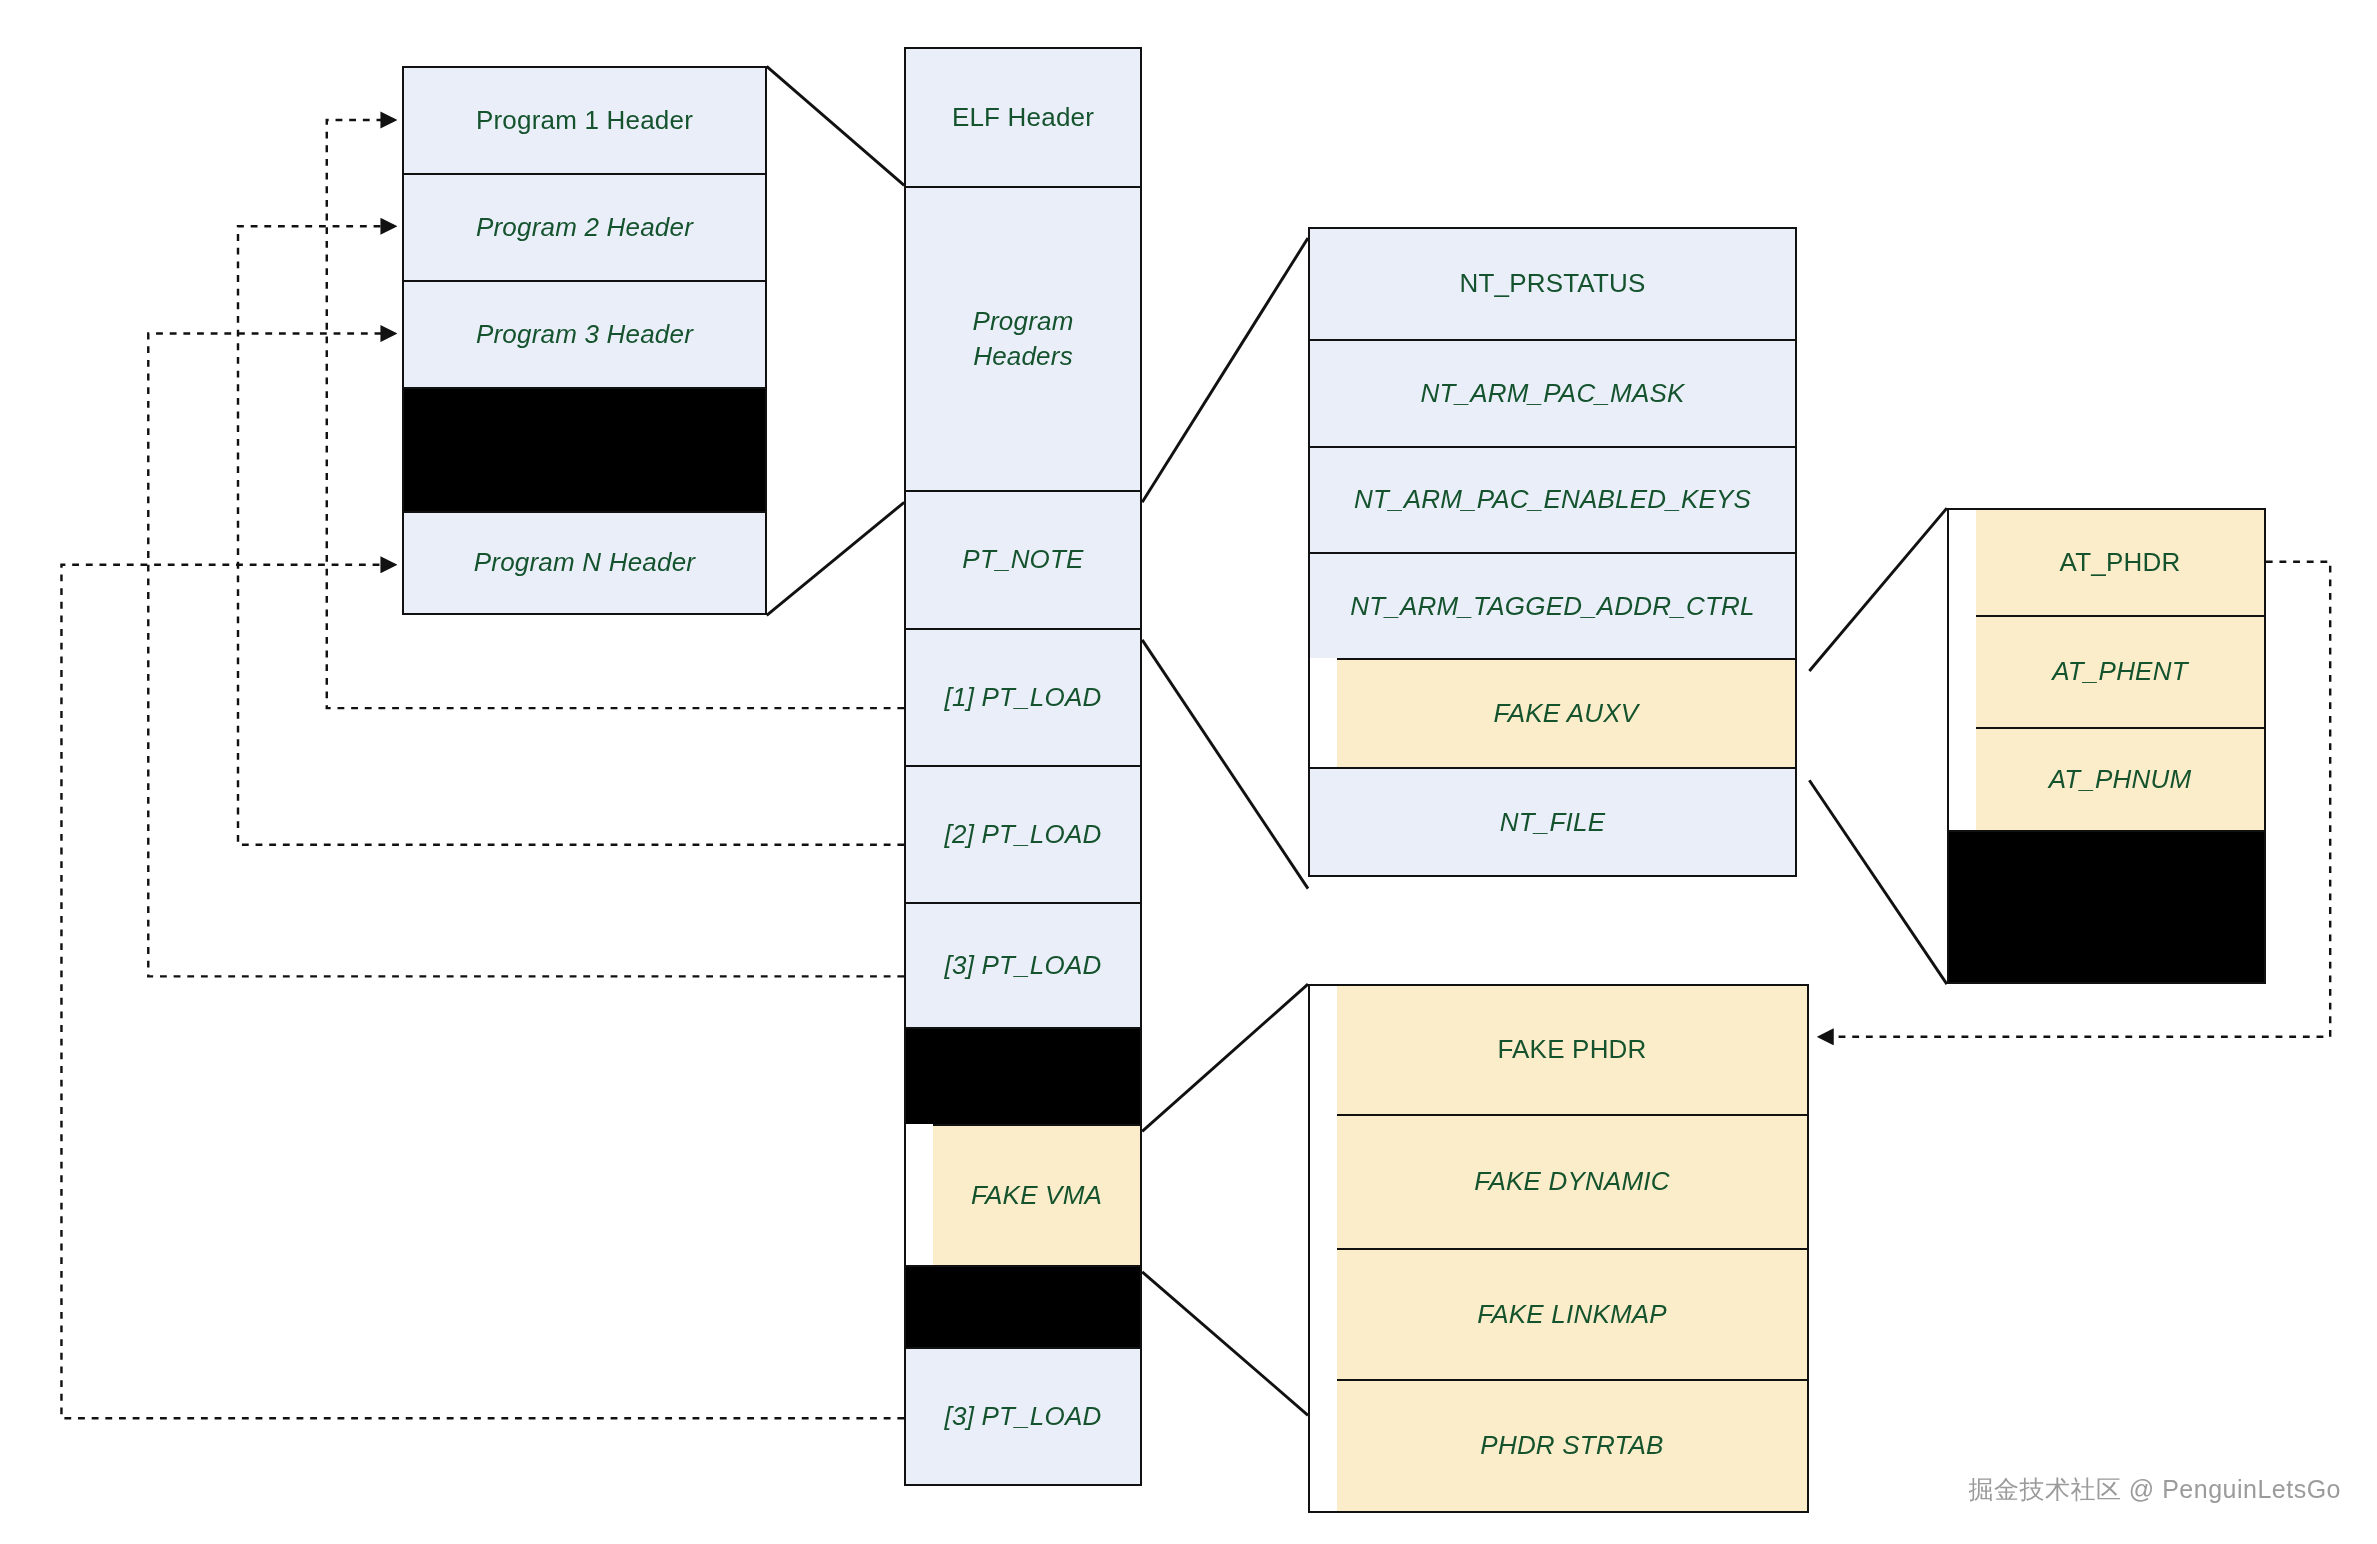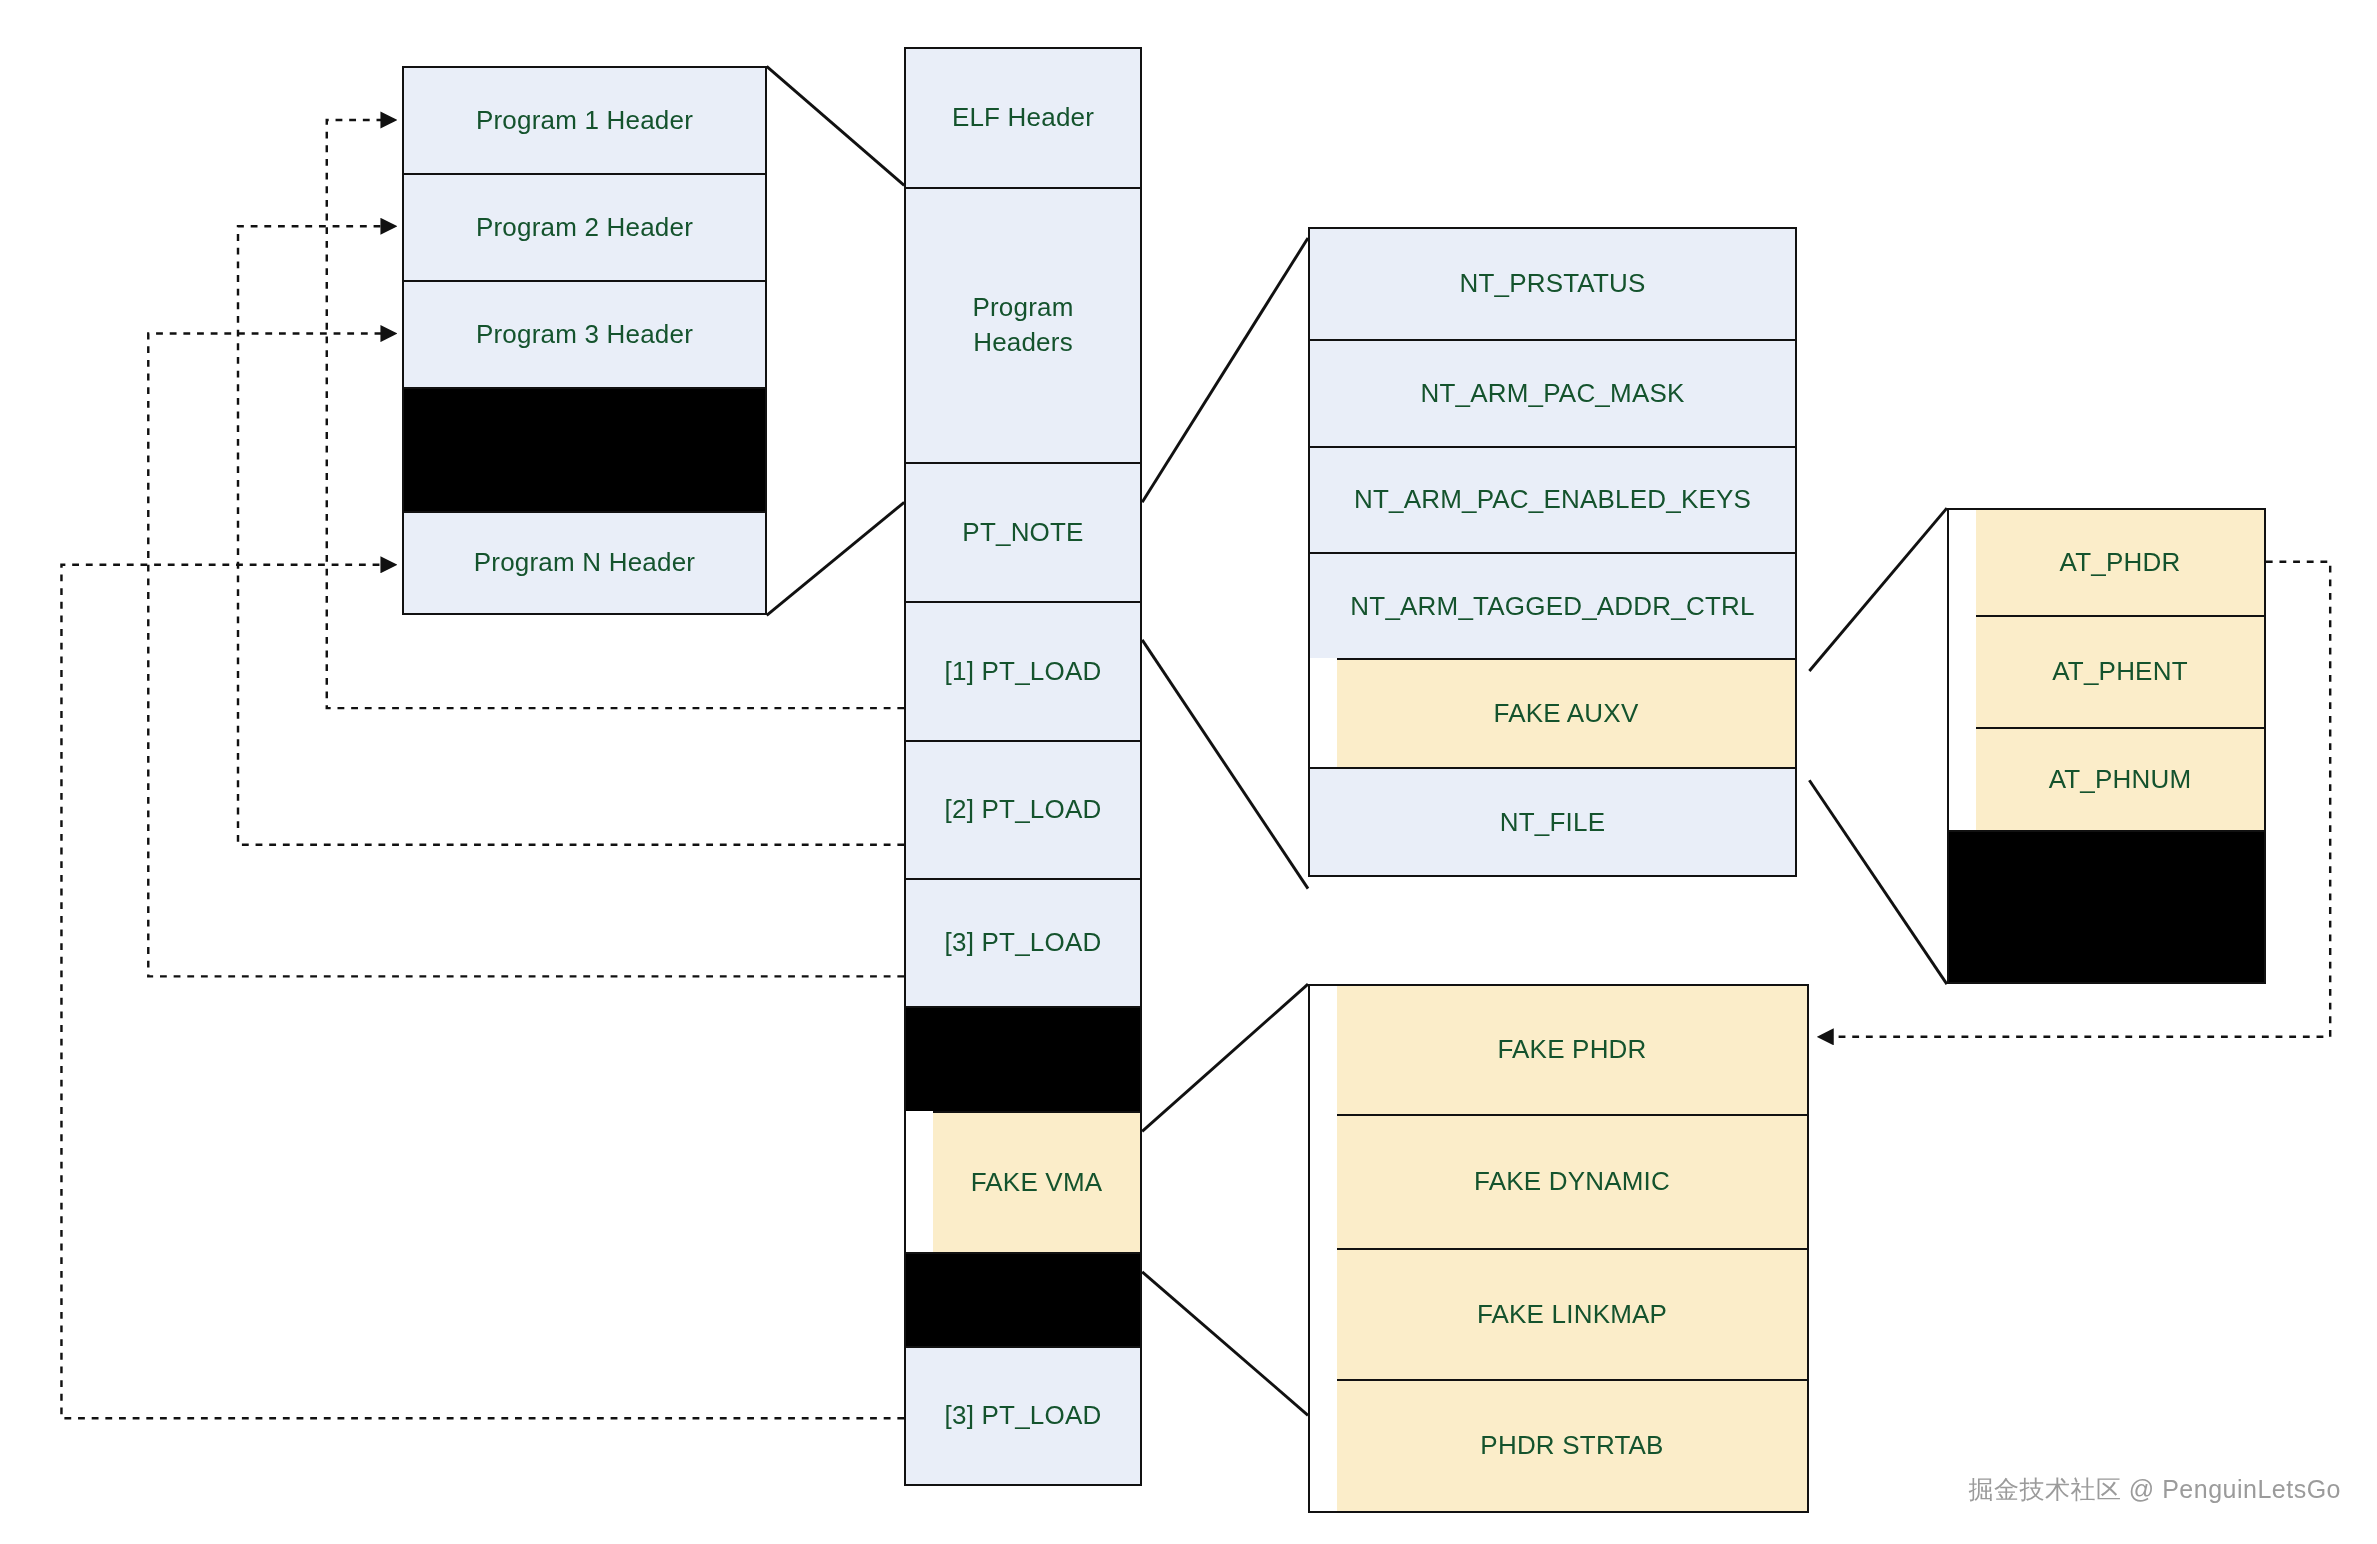--- a/index.html
+++ b/index.html
@@ -18,25 +18,25 @@
     box-sizing:border-box;
     background:#fff;
   }
   .row{
     display:flex;align-items:center;justify-content:center;
     text-align:center;
     font-size:26px;line-height:1.35;color:#14532d;
     box-sizing:border-box;
     letter-spacing:0.2px;
   }
-  .row + .row{border-top:2.9px solid #111;}
+  .row + .row{border-top:2.9px solid #111;font-style:italic;}
   .row.normal{background:var(--box-fill,#e9eef8);}
   .row.highlight{background:var(--highlight-fill,#fbedc9);margin-left:27px;}
   .row.black{background:var(--black-fill,#000);color:#000;}
-  .elf .row{padding:16px 33px;}
+  .elf .row{padding:4px 33px;}
   .watermark{
     position:absolute;
     right:37px;bottom:39px;
     font-size:25px;color:#9b9b9b;
     letter-spacing:0.5px;
   }
 </style>
 </head>
 <body>
 

